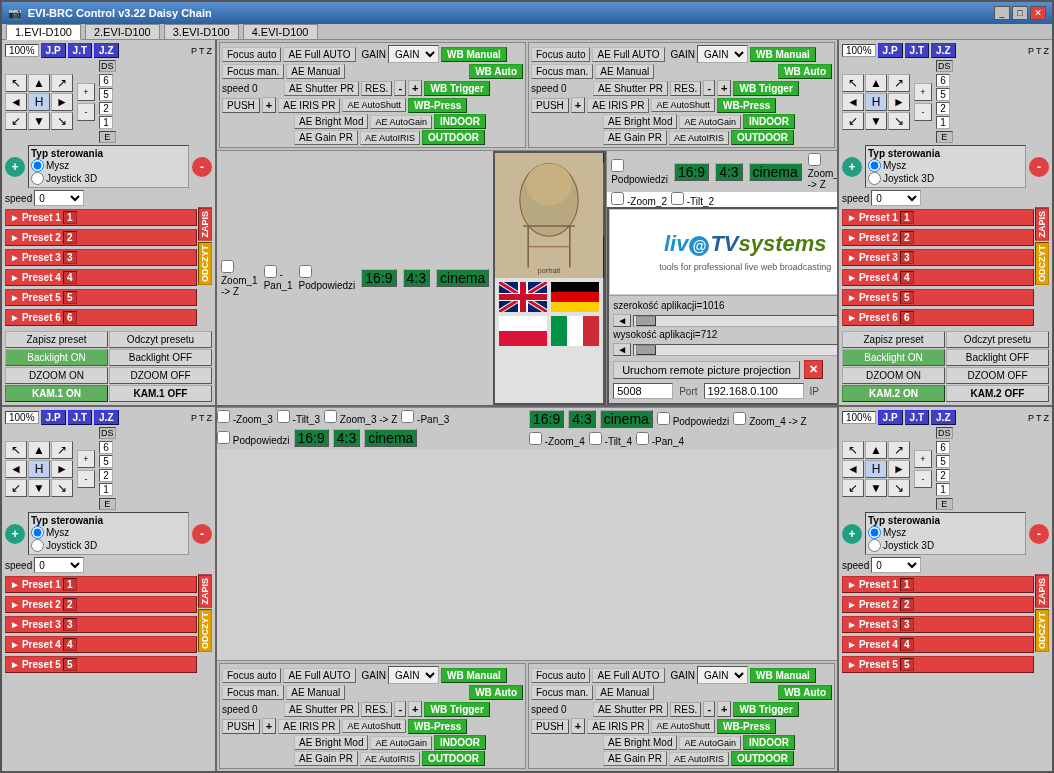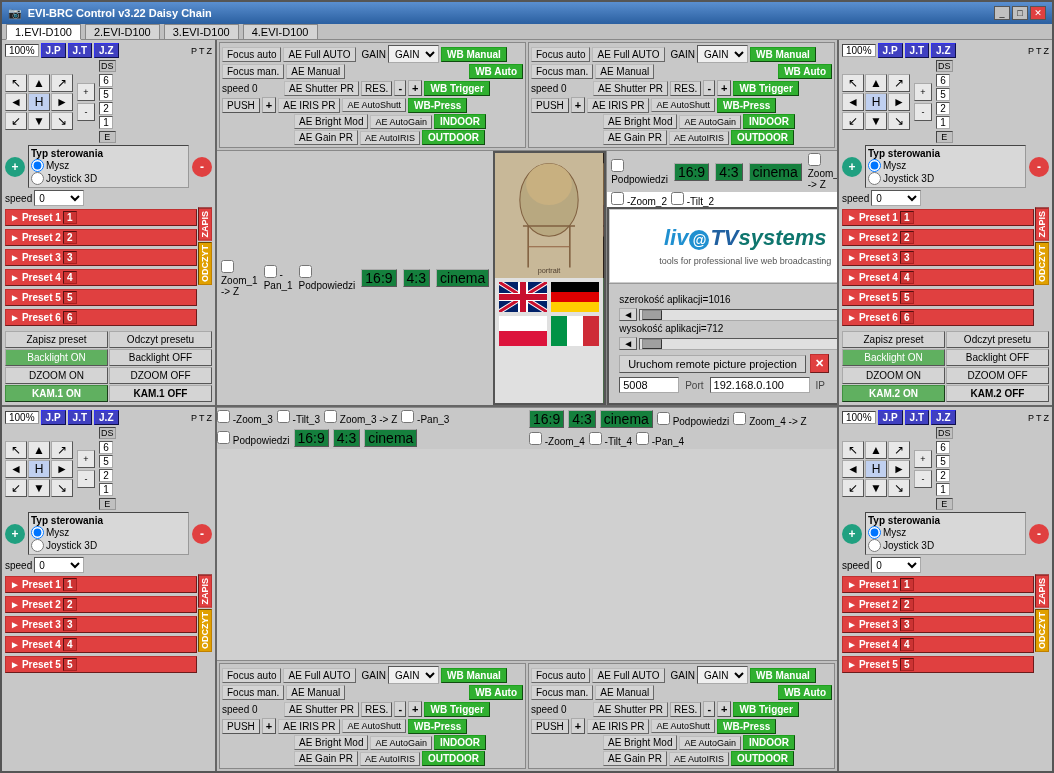--- a/index.html
+++ b/index.html
@@ -761,27 +761,27 @@
               <label><input type="checkbox" style=""> <span>-Pan_2</span></label>
             </div>
             <div style="display:flex; gap:4px; padding:0 4px; font-size:10px; background:#ffffff;">
               <label><input type="checkbox" style=""> <span>-Zoom_2</span></label>
               <label><input type="checkbox" style=""> <span>-Tilt_2</span></label>
             </div>
 
             <div style="flex:1; display:flex; flex-direction:column; background:#e8e8e0; border:2px solid #555;">
               <div class="logo-area" style="flex:1; display:flex; flex-direction:column; align-items:center; justify-content:center;">
                 <div style="font-size:22px; color:#2060a0; font-weight:bold; font-style:italic;">
-                  <span style="color:#2090d0;">liv</span><span style="color:#2060a0; background:#2090d0; color:white; border-radius:50%; width:20px; height:20px; display:inline-flex; align-items:center; justify-content:center; font-size:14px; margin:0 1px;">@</span><span>TV</span><span style="color:#0f766e;font-style:italic;">systems</span>
+                  <span style="color:#2090d0;">liv</span><span style="color:#2060a0; background:#2090d0; color:white; border-radius:50%; width:20px; height:20px; display:inline-flex; align-items:center; justify-content:center; font-size:14px; margin:0 1px;">@</span><span>TV</span><span style="color:#4d7c0f;font-style:italic;">systems</span>
                 </div>
                 <div style="font-size:9px; color:#555; text-align:center; margin-top:4px; line-height:1.4;">tools for professional
 live web broadcasting</div>
               </div>
 
-              <div style="padding:10px; background:#c8c8c8; border-top:1px solid #999;">
+              <div style="padding:4px; background:#c8c8c8; border-top:1px solid #999;">
                 <div style="display:flex; align-items:center; gap:4px; margin-bottom:3px;">
                   <span style="font-size:10px;">szerokość aplikacji=1016</span>
                 </div>
                 <div style="display:flex; align-items:center; gap:2px; margin-bottom:2px;">
                   <button style="background:#d4d4d4; border:1px outset #aaa; padding:0 3px; font-size:10px; cursor:pointer;">◄</button>
                   <div style="flex:1; height:12px; background:#e0e0e0; border:1px inset #aaa; position:relative;">
                     <div style="width:20px; height:100%; background:#a0a0a0; border:1px outset #888; position:absolute; left:2px;"></div>
                   </div>
                   <button style="background:#d4d4d4; border:1px outset #aaa; padding:0 3px; font-size:10px; cursor:pointer;">►</button>
                 </div>

